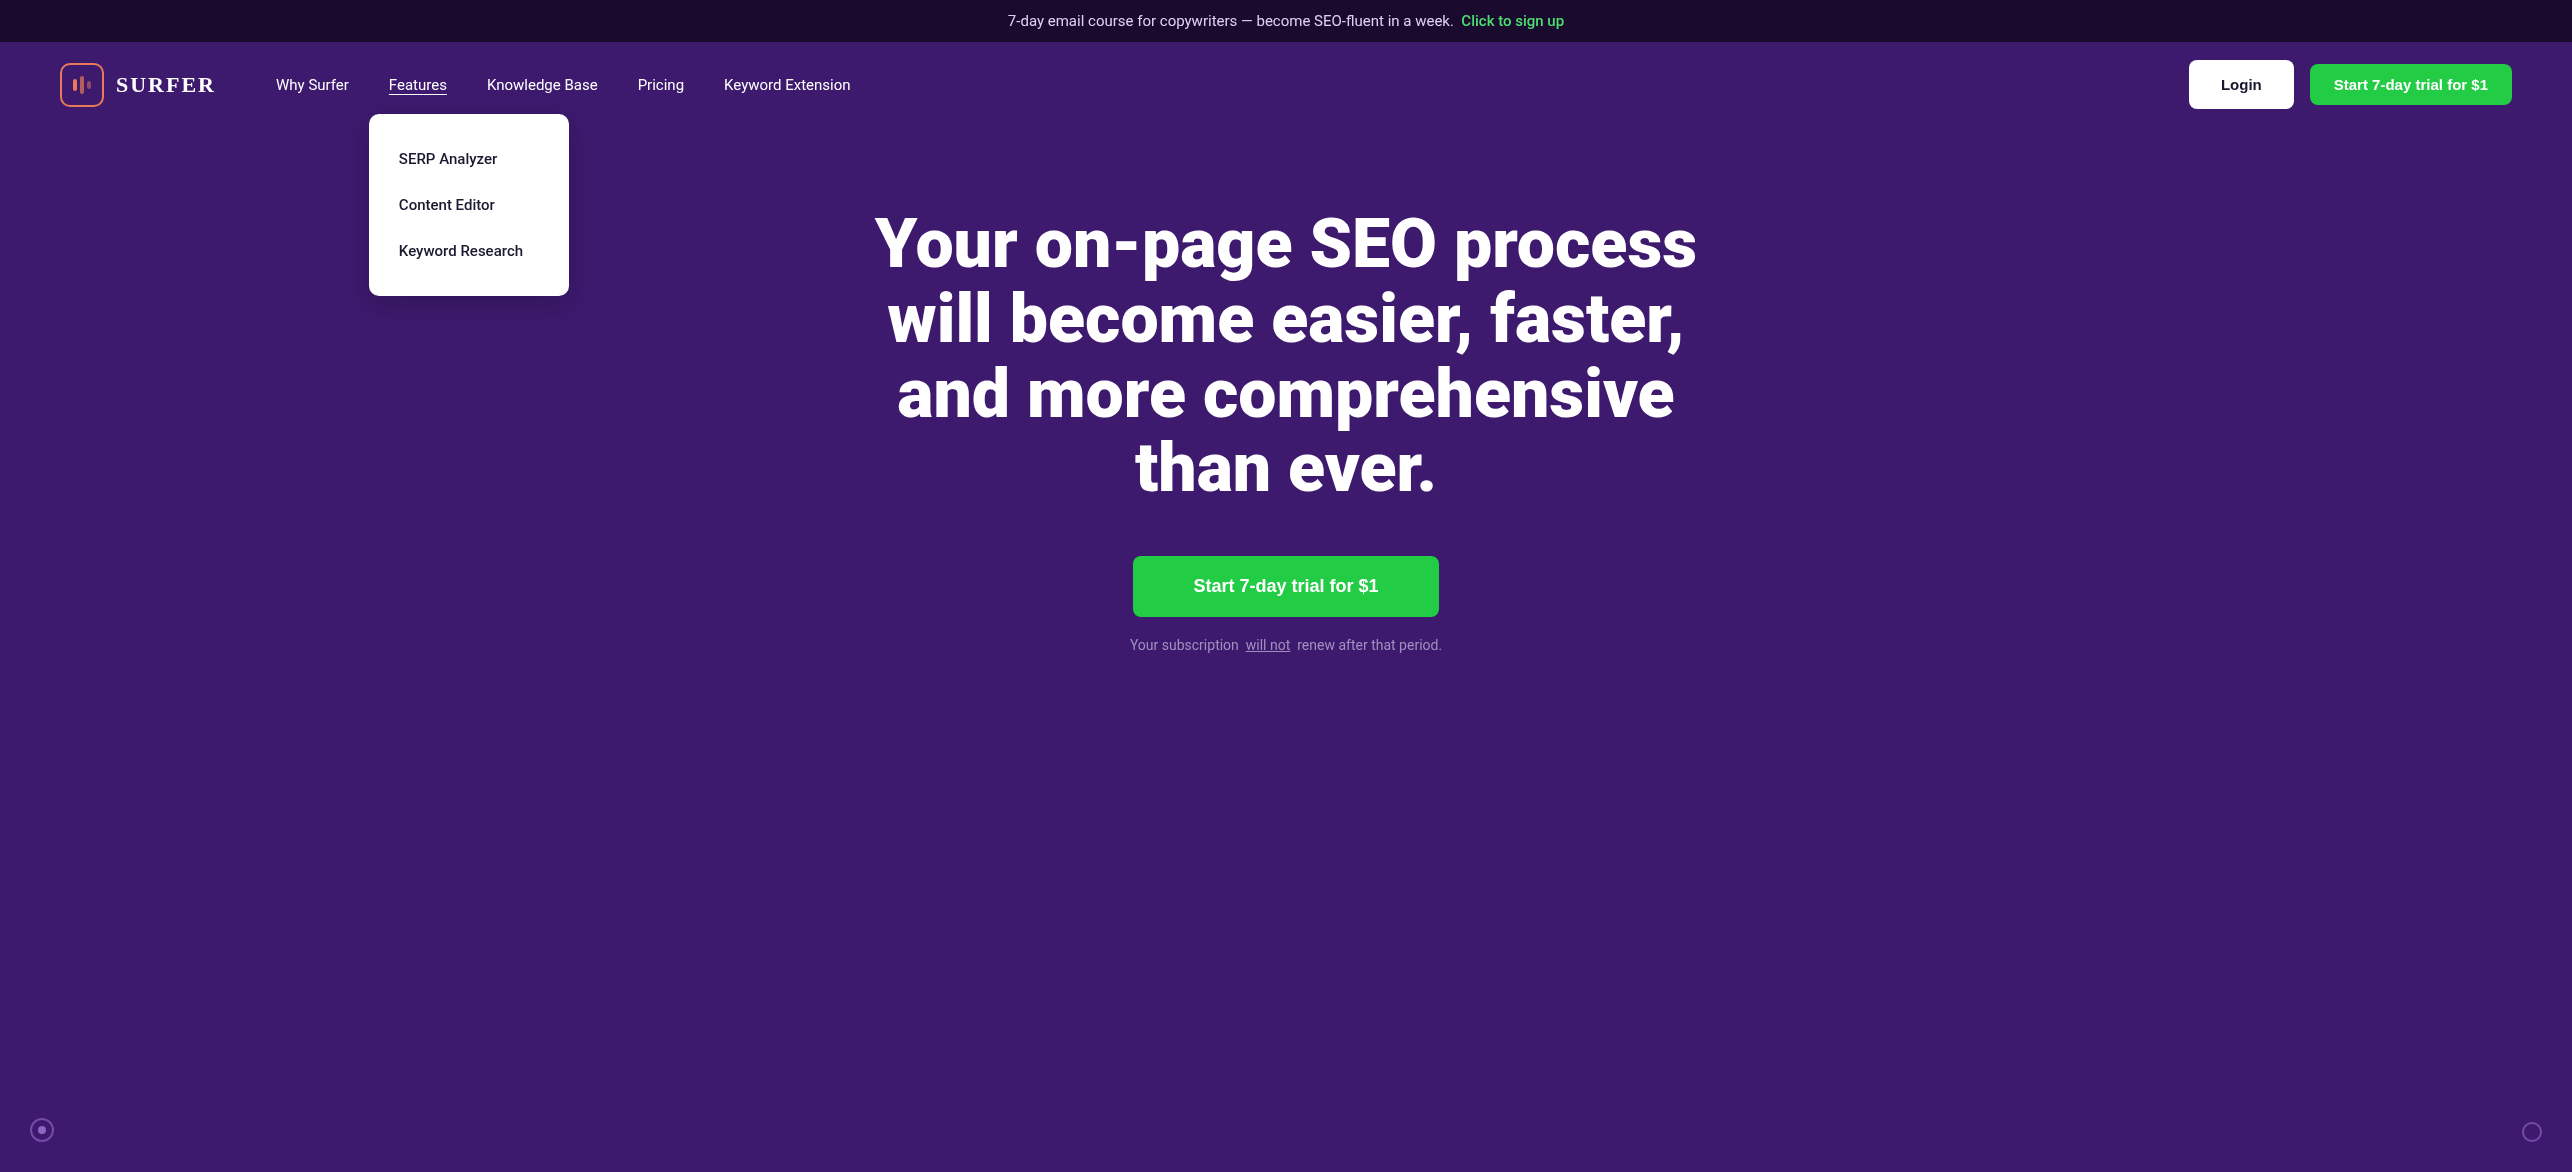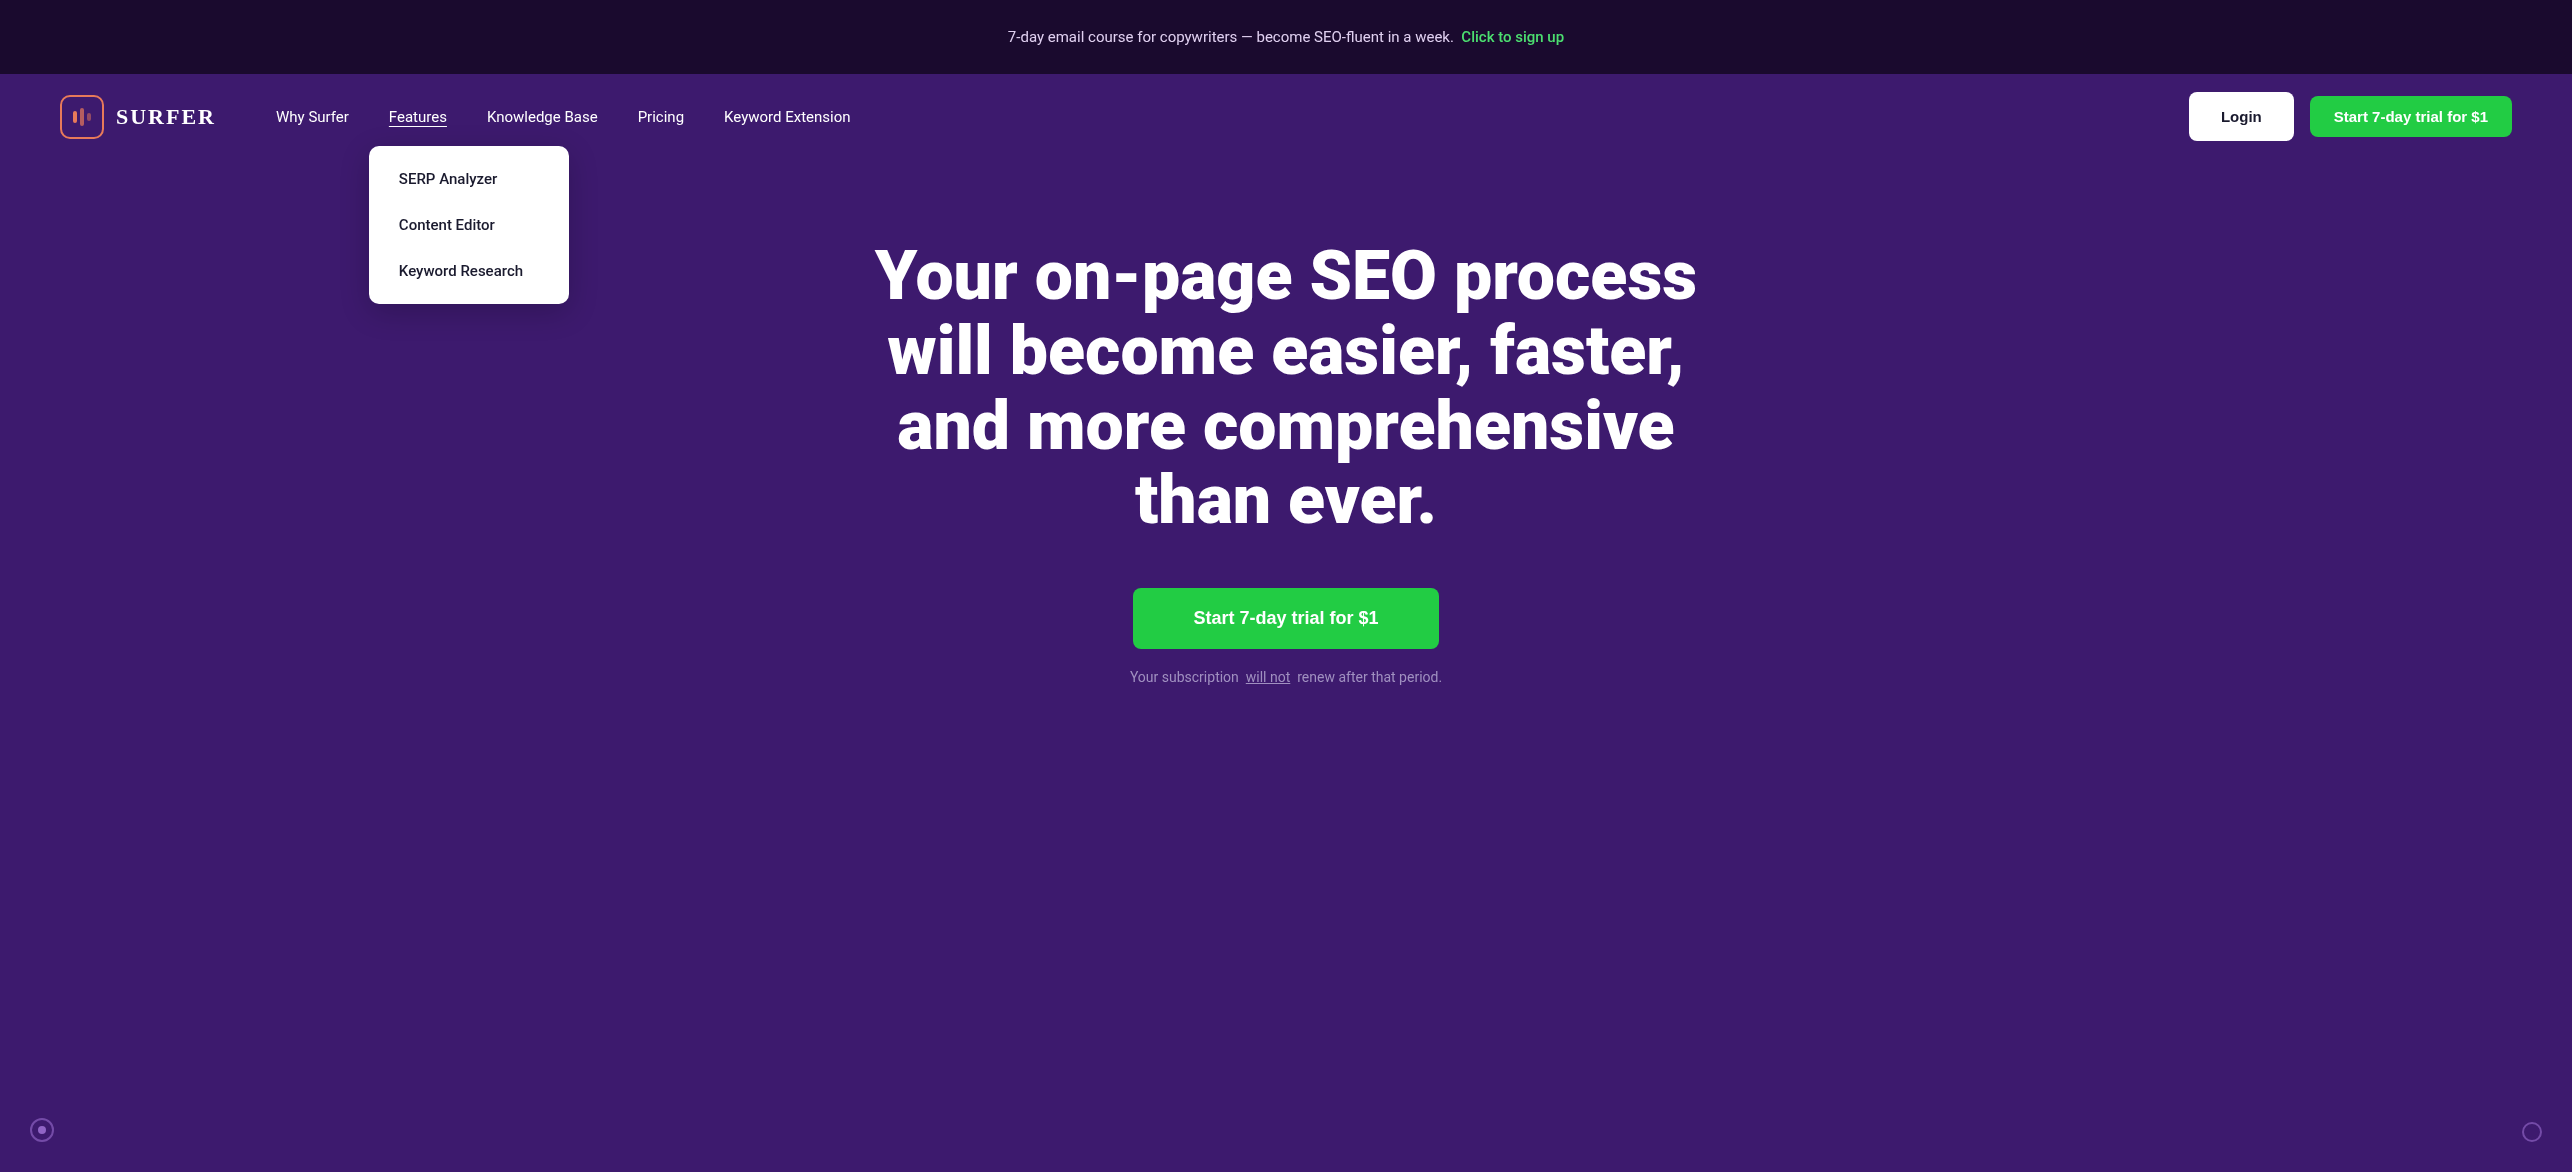--- a/index.html
+++ b/index.html
@@ -9,21 +9,21 @@
       background-color: #3d1a6e;
       color: white;
       min-height: 100vh;
       overflow-x: hidden;
     }
 
     
     .top-banner {
       background-color: #1a0a2e;
       text-align: center;
-      padding: 28px 20px;
+      padding: 12px 20px;
       font-size: 15px;
       color: #e0d0f0;
     }
 
     .top-banner a {
       color: #4cdf70;
       text-decoration: none;
       font-weight: 500;
     }
 
@@ -125,21 +125,21 @@
       position: relative;
     }
 
     .dropdown-menu {
       position: absolute;
       top: calc(100% + 20px);
       left: -20px;
       background: white;
       border-radius: 10px;
       box-shadow: 0 8px 30px rgba(0,0,0,0.2);
-      padding: 10px 0;
+      padding: 22px 0;
       min-width: 200px;
       z-index: 1000;
     }
 
     .dropdown-item {
       display: block;
       padding: 14px 30px;
       color: #1a1a2e;
       font-size: 15px;
       font-weight: 500;

